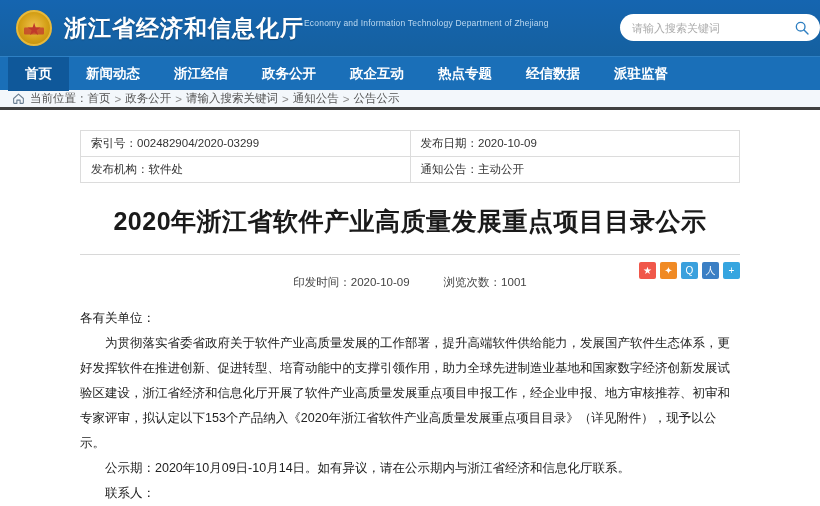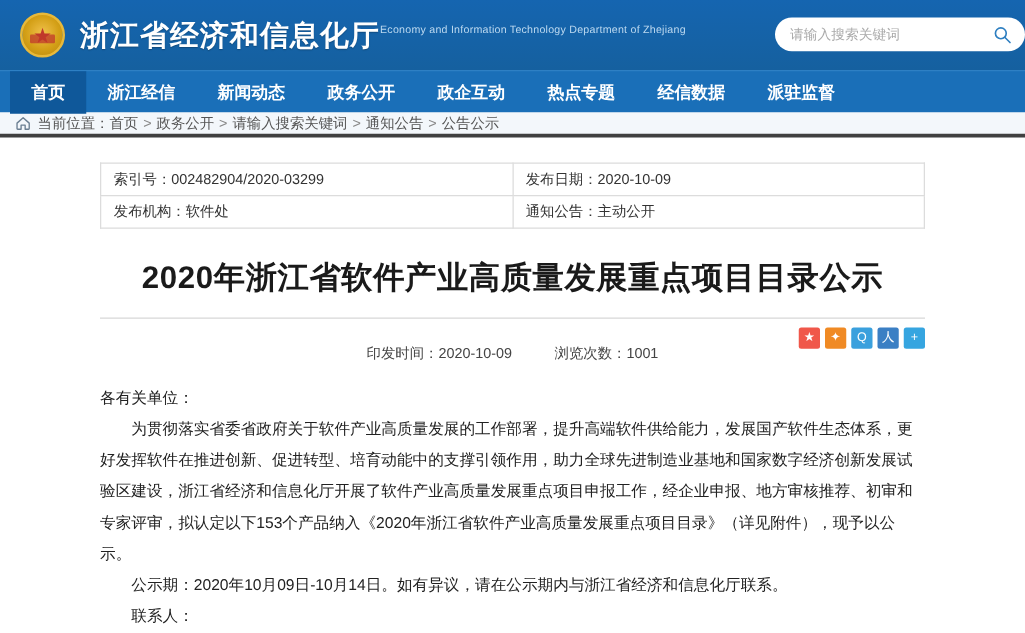--- a/index.html
+++ b/index.html
@@ -168,22 +168,22 @@
       <input type="text" placeholder="请输入搜索关键词" style="">
       <svg class="search-icon" viewBox="0 0 24 24">
         <circle cx="10" cy="10" r="6.5" fill="none" stroke="#2e7fc1" stroke-width="2"></circle>
         <line x1="15" y1="15" x2="21" y2="21" stroke="#2e7fc1" stroke-width="2" stroke-linecap="round"></line>
       </svg>
     </div>
   </div>
 
   <div class="nav">
     <div class="nav-item active">首页</div>
+    <div class="nav-item">新闻动态</div>
     <div class="nav-item">浙江经信</div>
-    <div class="nav-item">新闻动态</div>
     <div class="nav-item">政务公开</div>
     <div class="nav-item">政企互动</div>
     <div class="nav-item">热点专题</div>
     <div class="nav-item">经信数据</div>
     <div class="nav-item">派驻监督</div>
   </div>
 
   <div class="breadcrumb">
     <svg class="home-icon" viewBox="0 0 24 24">
       <path d="M3 12L12 4l9 8v8a1 1 0 0 1-1 1h-5v-6H9v6H4a1 1 0 0 1-1-1z" fill="none" stroke="#6b7f92" stroke-width="2" stroke-linejoin="round"></path>

